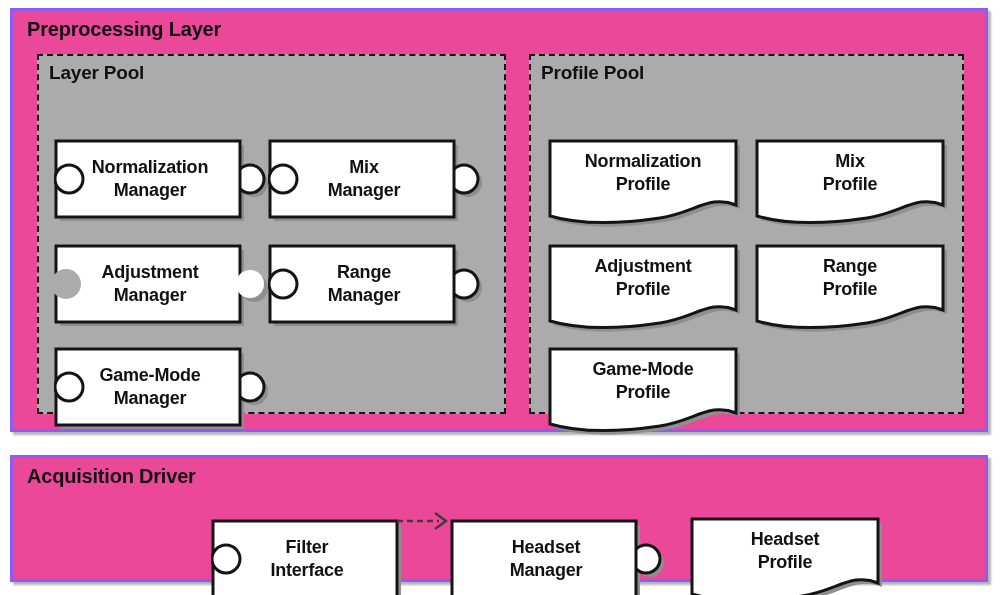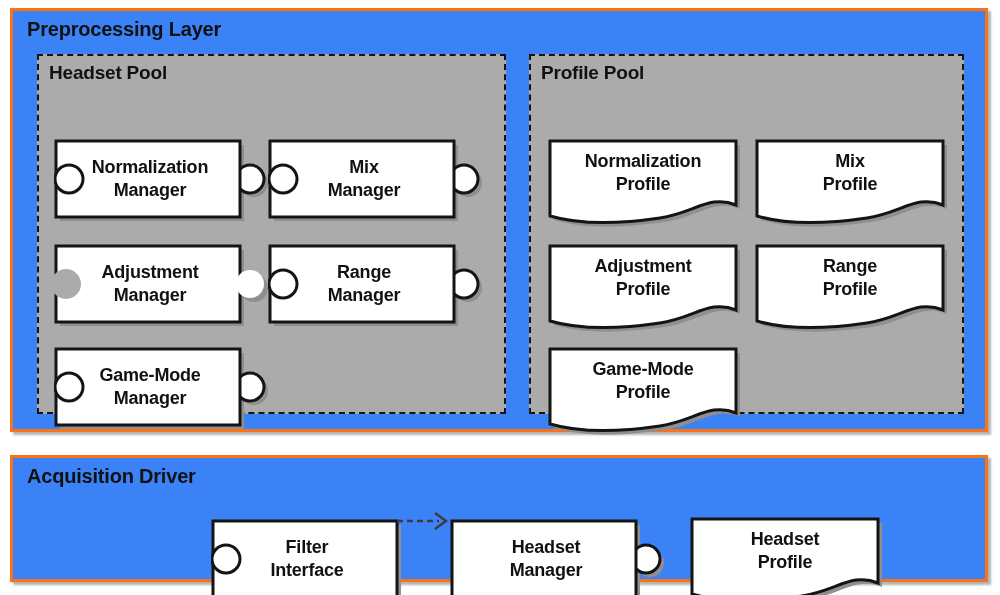--- a/index.html
+++ b/index.html
@@ -11,22 +11,22 @@
     background: #ffffff;
     font-family: "Liberation Sans", "DejaVu Sans", sans-serif;
     color: #111111;
     overflow: hidden;
   }
   svg.defs { position: absolute; width: 0; height: 0; }
 
   
   .layer {
     position: absolute;
-    background: #3b82f6;
-    border: 3px solid #f97316;
+    background: #ec4899;
+    border: 3px solid #8b5cf6;
     box-shadow: 3px 3px 2px #b5b5b5;
   }
   .layer-preprocessing { left: 10px; top: 8px; width: 978px; height: 424px; }
   .layer-acquisition   { left: 10px; top: 455px; width: 978px; height: 127px; }
   .layer-title {
     position: absolute;
     top: 7px; left: 14px;
     font-size: 20px; font-weight: bold;
     letter-spacing: -0.2px;
     white-space: nowrap;
@@ -113,21 +113,21 @@
       <symbol id="doc-shape" viewBox="0 0 196 96">
         <path transform="translate(4,4)" fill="#8f8f8f" stroke="none" d="M2,2 H188 V66 C162,55 146,74 112,79 C78,84 36,87 2,77 Z"></path>
         <path fill="#ffffff" stroke="#141414" stroke-width="3" d="M2,2 H188 V66 C162,55 146,74 112,79 C78,84 36,87 2,77 Z"></path>
       </symbol>
     </defs>
   </svg>
 
   <section class="layer layer-preprocessing">
     <div class="layer-title">Preprocessing Layer</div>
     <div class="pool pool-filter">
-      <div class="pool-title">Headset Pool</div>
+      <div class="pool-title">Layer Pool</div>
     </div>
     <div class="pool pool-profile">
       <div class="pool-title">Profile Pool</div>
     </div>
   </section>
 
   <section class="layer layer-acquisition">
     <div class="layer-title">Acquisition Driver</div>
   </section>
 

